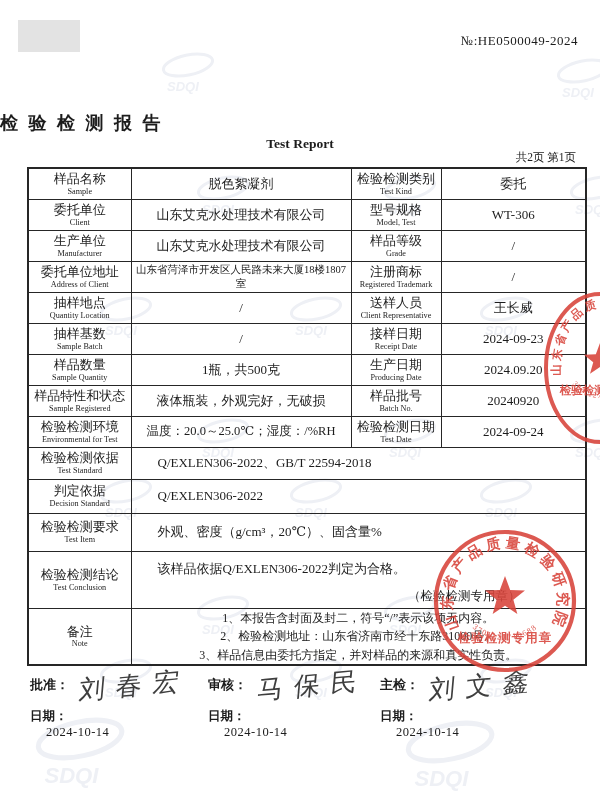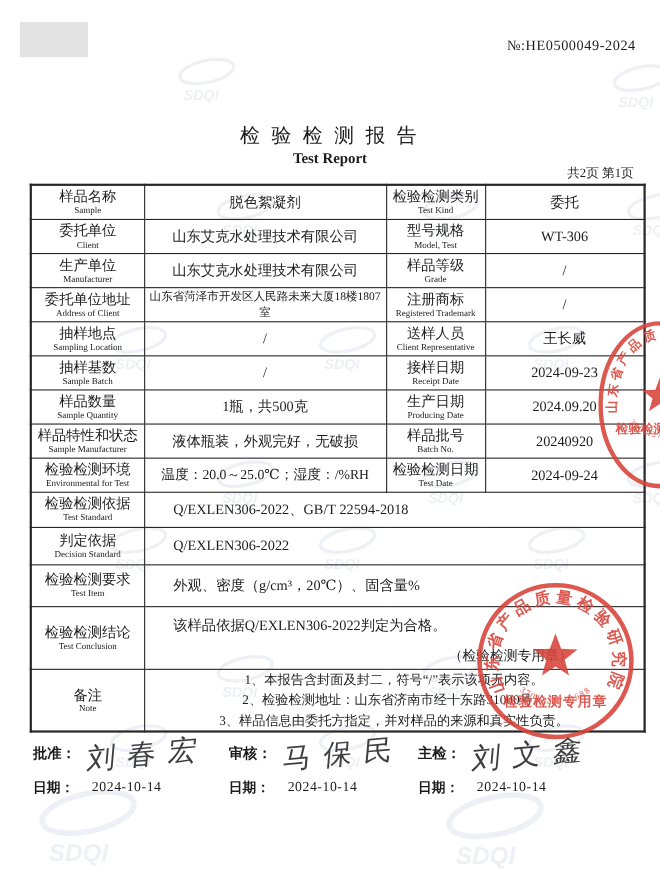--- a/index.html
+++ b/index.html
@@ -9,22 +9,22 @@
   .wm-layer{position:absolute;inset:0;z-index:0;pointer-events:none;}
   .wm{position:absolute;color:#eef0f5;}
   
   .redact{position:absolute;left:18px;top:20px;width:62px;height:32px;background:#e3e3e3;z-index:1;}
   
   .report-no{position:absolute;top:33px;right:22px;font-size:13px;letter-spacing:.5px;z-index:2;}
   .title-cn{position:absolute;top:52px;left:0;width:100%;text-align:center;font-size:24px;
             font-weight:bold;letter-spacing:2px;z-index:2;}
   .title-en{position:absolute;top:90px;left:0;width:100%;text-align:center;font-size:15.5px;
             word-spacing:4px;z-index:2;}
-  .rpt-cn{position:absolute;top:111px;left:0;width:100%;text-align:center;font-size:18px;
-          font-weight:normal;letter-spacing:3px;z-index:2;}
+  .rpt-cn{position:absolute;top:111px;left:0;width:100%;text-align:left;font-size:18px;
+          font-weight:bold;letter-spacing:3px;z-index:2;}
   .rpt-en{position:absolute;top:136px;left:0;width:100%;text-align:center;font-size:13.5px;
           font-weight:bold;z-index:2;}
   .page-info{position:absolute;top:150px;right:24px;font-size:11.5px;z-index:2;}
   
   table.report{position:absolute;left:27px;top:167px;width:558px;border-collapse:collapse;
                table-layout:fixed;z-index:2;border-radius:15px;}
   table.report{border:2px solid #262626;}
   table.report td{border:1.5px solid #262626;padding:0 4px;text-align:center;vertical-align:middle;overflow:hidden;}
   .cn{font-size:13px;line-height:1.2;}
   .en{font-size:8.2px;line-height:1.15;white-space:nowrap;}
@@ -39,21 +39,21 @@
   
   .sig-area{position:absolute;left:30px;top:668px;width:552px;display:flex;z-index:2;}
   .sig-col{position:relative;}
   .sig-col.c1{width:178px;}
   .sig-col.c2{width:172px;}
   .sig-col.c3{width:200px;}
   .sig-row{height:34px;display:flex;align-items:center;}
   .sig-label{font-size:13px;font-weight:bold;flex:none;}
   .sig-name{display:inline-block;font-size:26px;letter-spacing:11px;color:#3e3e3e;
             transform:rotate(-5deg) skewX(-10deg);margin-left:10px;white-space:nowrap;}
-  .date-row{margin-top:6px;font-size:12.5px;display:flex;}
+  .date-row{margin-top:6px;font-size:12.5px;display:flex;flex-direction:column;}
   .date-label{font-weight:bold;}
   .date-val{margin-left:16px;letter-spacing:.5px;}
   
   .stamp{position:absolute;z-index:3;opacity:.88;pointer-events:none;}
   .stamp-main{left:430px;top:526px;}
   .stamp-edge{left:520px;top:288px;}
 </style>
 </head>
 <body>
 
@@ -205,21 +205,21 @@
         <td class="val small">山东省菏泽市开发区人民路未来大厦18楼1807室</td>
         <td>
             <div class="cn">注册商标</div>
             <div class="en">Registered Trademark</div>
           </td>
         <td class="val">/</td>
       </tr>
       <tr style="height:31px">
         <td>
             <div class="cn">抽样地点</div>
-            <div class="en">Sampling Location</div>
+            <div class="en">Quantity Location</div>
           </td>
         <td class="val">/</td>
         <td>
             <div class="cn">送样人员</div>
             <div class="en">Client Representative</div>
           </td>
         <td class="val">王长威</td>
       </tr>
       <tr style="height:31px">
         <td>
@@ -241,21 +241,21 @@
         <td class="val">1瓶，共500克</td>
         <td>
             <div class="cn">生产日期</div>
             <div class="en">Producing Date</div>
           </td>
         <td class="val">2024.09.20</td>
       </tr>
       <tr style="height:31px">
         <td>
             <div class="cn">样品特性和状态</div>
-            <div class="en">Sample Manufacturer</div>
+            <div class="en">Sample Registered</div>
           </td>
         <td class="val">液体瓶装，外观完好，无破损</td>
         <td>
             <div class="cn">样品批号</div>
             <div class="en">Batch No.</div>
           </td>
         <td class="val">20240920</td>
       </tr>
       <tr style="height:31px">
         <td>

